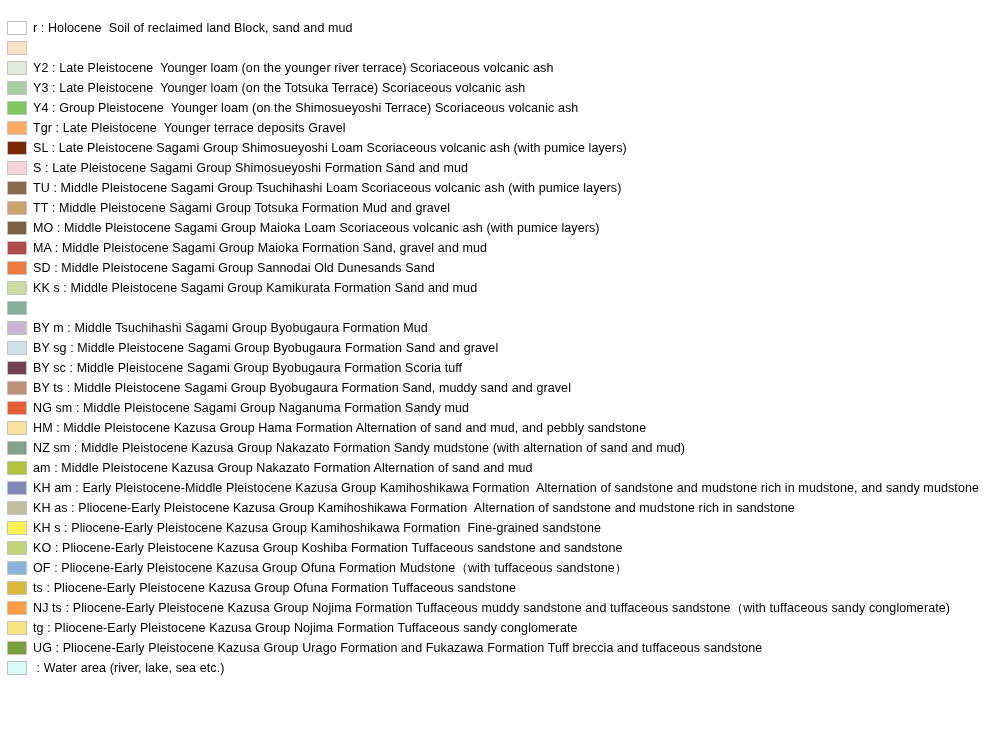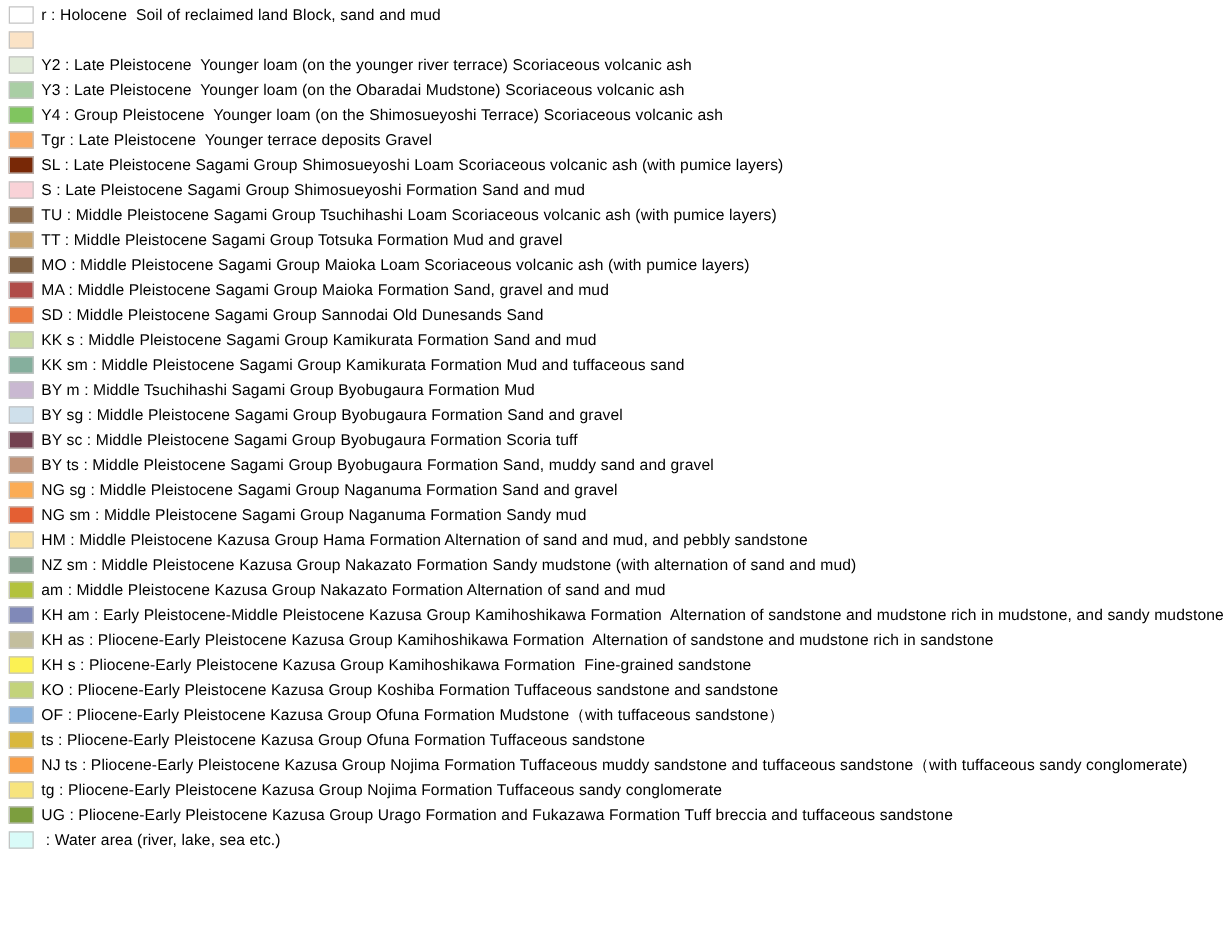--- a/index.html
+++ b/index.html
@@ -4,21 +4,21 @@
 <style>
   html, body {
     margin: 0;
     padding: 0;
     background: #ffffff;
     width: 983px;
     height: 745px;
     overflow: hidden;
   }
   .legend {
-    padding-top: 2px;
+    padding-top: 18px;
     font-family: "Liberation Sans", sans-serif;
   }
   .legend-row {
     display: flex;
     align-items: center;
     height: 20px;
     white-space: pre;
   }
   .swatch {
     width: 18px;
@@ -48,21 +48,21 @@
     <span class="swatch" style="background: rgb(251, 227, 198);"></span>
   </div>
 
   <div class="legend-row">
     <span class="swatch" style="background: rgb(226, 236, 218);"></span>
     <span class="row-label">Y2 : Late Pleistocene  Younger loam (on the younger river terrace) Scoriaceous volcanic ash</span>
   </div>
 
   <div class="legend-row">
     <span class="swatch" style="background: rgb(169, 206, 164);"></span>
-    <span class="row-label">Y3 : Late Pleistocene  Younger loam (on the Obaradai Mudstone) Scoriaceous volcanic ash</span>
+    <span class="row-label">Y3 : Late Pleistocene  Younger loam (on the Totsuka Terrace) Scoriaceous volcanic ash</span>
   </div>
 
   <div class="legend-row">
     <span class="swatch" style="background: rgb(128, 197, 95);"></span>
     <span class="row-label">Y4 : Group Pleistocene  Younger loam (on the Shimosueyoshi Terrace) Scoriaceous volcanic ash</span>
   </div>
 
   <div class="legend-row">
     <span class="swatch" style="background: rgb(250, 170, 98);"></span>
     <span class="row-label">Tgr : Late Pleistocene  Younger terrace deposits Gravel</span>
@@ -105,21 +105,20 @@
   </div>
 
 
   <div class="legend-row">
     <span class="swatch" style="background: rgb(203, 219, 165);"></span>
     <span class="row-label">KK s : Middle Pleistocene Sagami Group Kamikurata Formation Sand and mud</span>
   </div>
 
   <div class="legend-row">
     <span class="swatch" style="background: rgb(133, 175, 157);"></span>
-    <span class="row-label">KK sm : Middle Pleistocene Sagami Group Kamikurata Formation Mud and tuffaceous sand</span>
   </div>
 
   <div class="legend-row">
     <span class="swatch" style="background: rgb(201, 184, 209);"></span>
     <span class="row-label">BY m : Middle Tsuchihashi Sagami Group Byobugaura Formation Mud</span>
   </div>
 
   <div class="legend-row">
     <span class="swatch" style="background: rgb(207, 224, 235);"></span>
     <span class="row-label">BY sg : Middle Pleistocene Sagami Group Byobugaura Formation Sand and gravel</span>
@@ -128,24 +127,20 @@
   <div class="legend-row">
     <span class="swatch" style="background: rgb(116, 65, 80);"></span>
     <span class="row-label">BY sc : Middle Pleistocene Sagami Group Byobugaura Formation Scoria tuff</span>
   </div>
 
   <div class="legend-row">
     <span class="swatch" style="background: rgb(192, 147, 120);"></span>
     <span class="row-label">BY ts : Middle Pleistocene Sagami Group Byobugaura Formation Sand, muddy sand and gravel</span>
   </div>
 
-  <div class="legend-row">
-    <span class="swatch" style="background: rgb(251, 172, 85);"></span>
-    <span class="row-label">NG sg : Middle Pleistocene Sagami Group Naganuma Formation Sand and gravel</span>
-  </div>
 
   <div class="legend-row">
     <span class="swatch" style="background: rgb(228, 95, 51);"></span>
     <span class="row-label">NG sm : Middle Pleistocene Sagami Group Naganuma Formation Sandy mud</span>
   </div>
 
   <div class="legend-row">
     <span class="swatch" style="background: rgb(250, 226, 163);"></span>
     <span class="row-label">HM : Middle Pleistocene Kazusa Group Hama Formation Alternation of sand and mud, and pebbly sandstone</span>
   </div>

